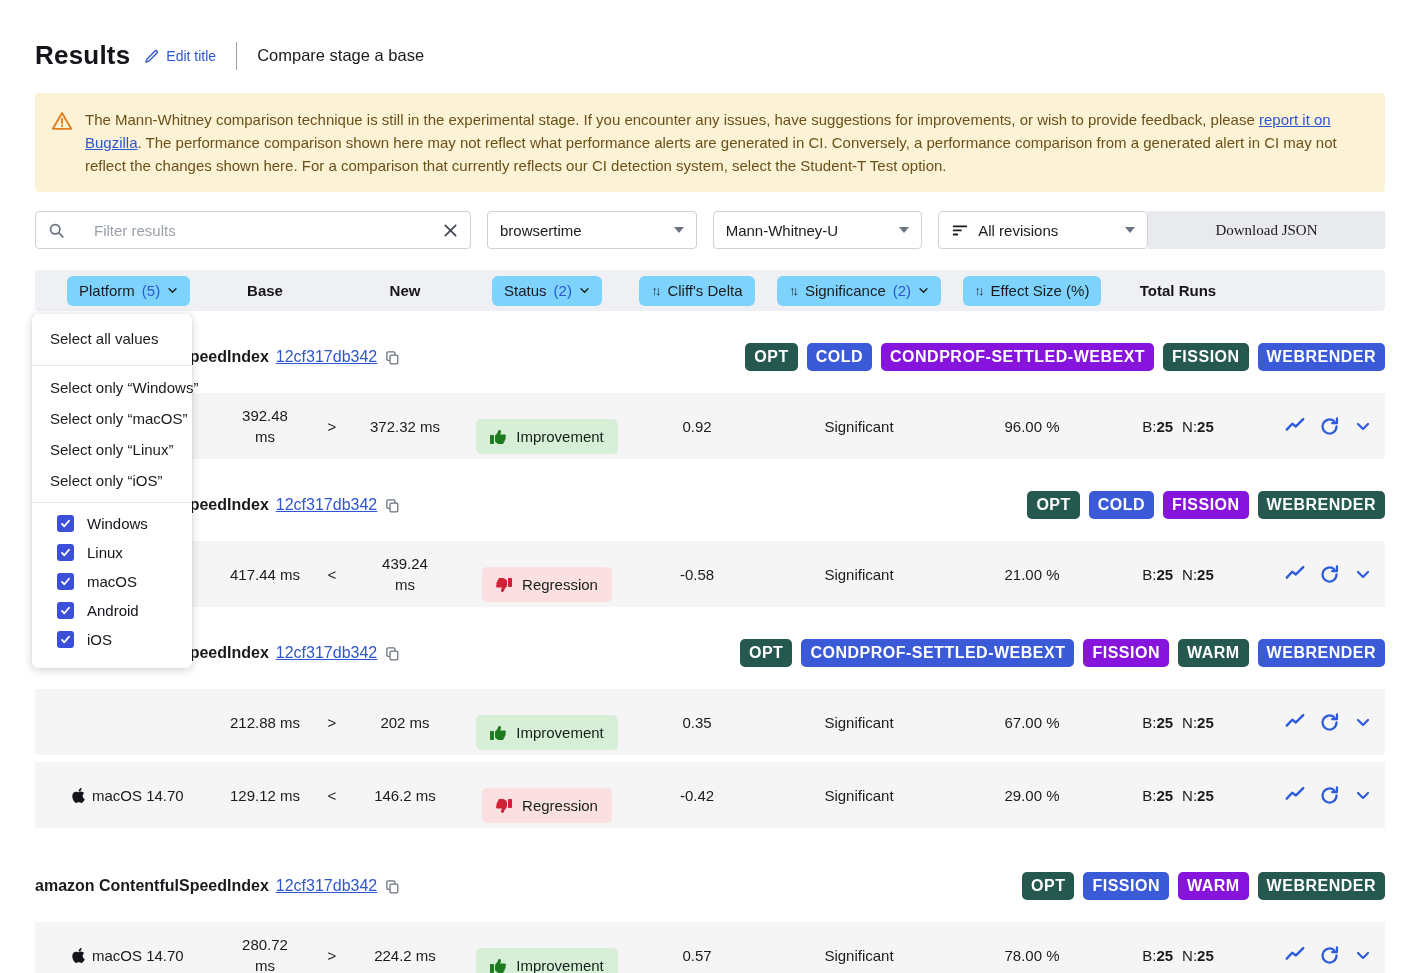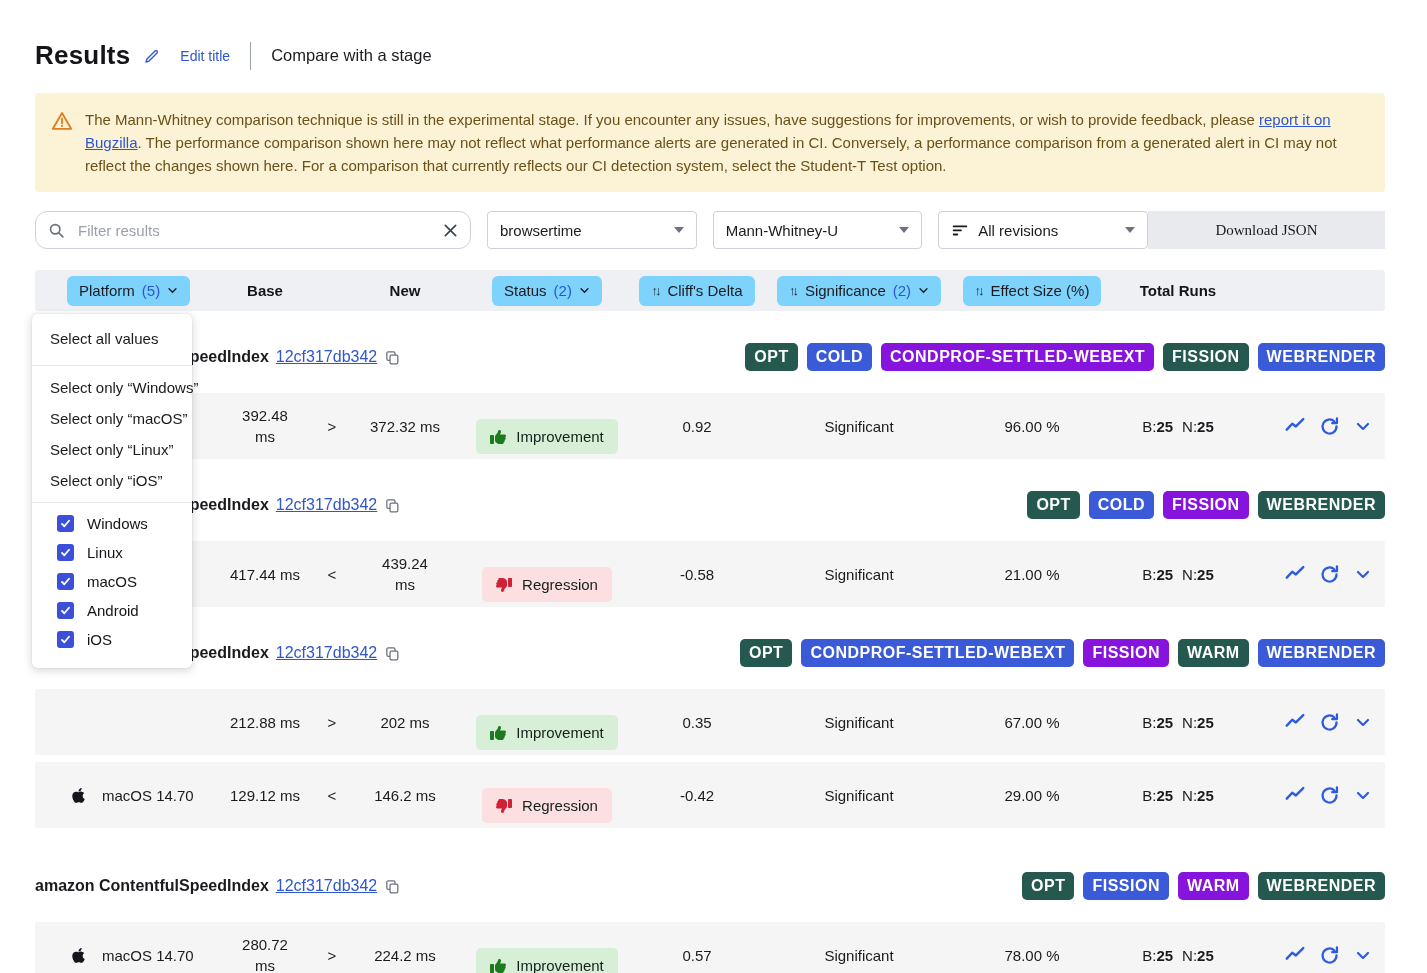--- a/index.html
+++ b/index.html
@@ -7,38 +7,38 @@
   body {
     width:1427px; height:973px; overflow:hidden;
     background:#ffffff; color:#15141a;
     font-family:"Liberation Sans", sans-serif; font-size:15px;
   }
   .page { position:relative; padding:40px 42px 0 35px; }
 
   
   .title-row { display:flex; align-items:center; gap:14px; }
   .title-row h1 { margin:0; font-size:26px; font-weight:bold; letter-spacing:.2px; }
-  .edit-title { display:flex; align-items:center; gap:20px; color:#2e56d0; font-size:14px; cursor:pointer; }
+  .edit-title { display:flex; align-items:center; gap:6px; color:#2e56d0; font-size:14px; cursor:pointer; }
   .vdivider { width:1px; height:28px; background:#9aa0aa; margin:0 6px; }
   .compare-label { font-size:16.5px; color:#1b1b1f; }
 
   
   .banner {
     margin-top:22px; background:#fcf2d6; border-radius:4px;
     padding:15px 22px 15px 16px; display:flex; gap:12px;
     color:#6a5118; font-size:15px; line-height:23px;
   }
   .banner a { color:#2e56d0; text-decoration:underline; cursor:pointer; }
   .warn-icon { flex:0 0 auto; margin-top:2px; }
 
   
   .toolbar { margin-top:19px; display:flex; align-items:center; }
   .search-box {
-    flex:0 0 436px; height:38px; border:1px solid #cdd1d9; border-radius:12px;
-    display:flex; align-items:center; padding:0 12px; gap:11px; background:#fff;
+    flex:0 0 436px; height:38px; border:1px solid #cdd1d9; border-radius:4px;
+    display:flex; align-items:center; padding:0 12px; gap:27px; background:#fff;
   }
   .search-box input { border:none; outline:none; flex:1; font-size:15px; font-family:inherit; color:#1b1b1f; }
   .search-box input::placeholder { color:#9aa0aa; }
   .select {
     height:38px; width:212px; border:1px solid #cdd1d9; border-radius:4px; background:#fff;
     display:flex; align-items:center; padding:0 12px; gap:9px; margin-left:16px; cursor:pointer;
   }
   .select .sel-label { flex:1; color:#1b1b1f; }
   .caret { width:0; height:0; border-left:5px solid transparent; border-right:5px solid transparent; border-top:6px solid #6b7280; }
   .download-btn {
@@ -77,21 +77,21 @@
   .group-title { display:flex; align-items:center; gap:7px; font-size:16px; }
   .group-title .gname { font-weight:bold; color:#1b1b1f; }
   .group-title a { color:#2e56d0; text-decoration:underline; font-weight:normal; cursor:pointer; }
   .tags { display:flex; gap:9px; }
   .tag {
     color:#fff; font-size:16px; font-weight:bold; letter-spacing:.5px;
     padding:5px 9px; border-radius:5px; white-space:nowrap;
   }
   .row { background:#f5f5f6; border-radius:2px; min-height:44px; padding:5px 0; margin-bottom:7px; }
   .cell { text-align:center; white-space:pre-line; line-height:21px; color:#1b1b1f; }
-  .cell-platform { display:flex; align-items:center; gap:16px; padding-left:36px; text-align:left; }
+  .cell-platform { display:flex; align-items:center; gap:6px; padding-left:36px; text-align:left; }
   .status-badge {
     display:inline-flex; align-items:center; gap:10px; border-radius:5px;
     padding:7px 14px; font-size:15px; color:#14201a;
   }
   .status-badge.improvement { background:#d7eed7; }
   .status-badge.regression { background:#fbdfe1; }
   .thumb { width:16px; height:16px; }
   .thumb.down { transform:rotate(180deg); }
   .runs { white-space:nowrap; }
   .runs b { font-weight:bold; }
@@ -106,21 +106,21 @@
 
   <div class="title-row">
     <h1>Results</h1>
     <span class="edit-title">
       <svg class="pencil" width="16" height="16" viewBox="0 0 24 24">
           <path d="M3 21l1.2-4.2L16.5 4.5a2.12 2.12 0 0 1 3 3L7.2 19.8 3 21z" fill="none" stroke="#2e56d0" stroke-width="2" stroke-linejoin="round"></path>
         </svg>
       <span>Edit title</span>
     </span>
     <span class="vdivider"></span>
-    <span class="compare-label">Compare with a stage</span>
+    <span class="compare-label">Compare stage a base</span>
   </div>
 
   <div class="banner">
     <svg class="warn-icon" width="22" height="22" viewBox="0 0 24 24">
       <path d="M12 3.2 22 20.5H2z" fill="none" stroke="#e07d1d" stroke-width="2" stroke-linejoin="round"></path>
       <line x1="12" y1="9.5" x2="12" y2="14.5" stroke="#e07d1d" stroke-width="2" stroke-linecap="round"></line>
       <circle cx="12" cy="17.3" r="1.2" fill="#e07d1d"></circle>
     </svg>
     <div><span>The Mann-Whitney comparison technique is still in the experimental stage. If you encounter any issues, have suggestions for improvements, or wish to provide feedback, please </span><a>report it on Bugzilla</a><span>. The performance comparison shown here may not reflect what performance alerts are generated in CI. Conversely, a performance comparison from a generated alert in CI may not reflect the changes shown here. For a comparison that currently reflects our CI detection system, select the Student-T Test option.</span></div>
   </div>

